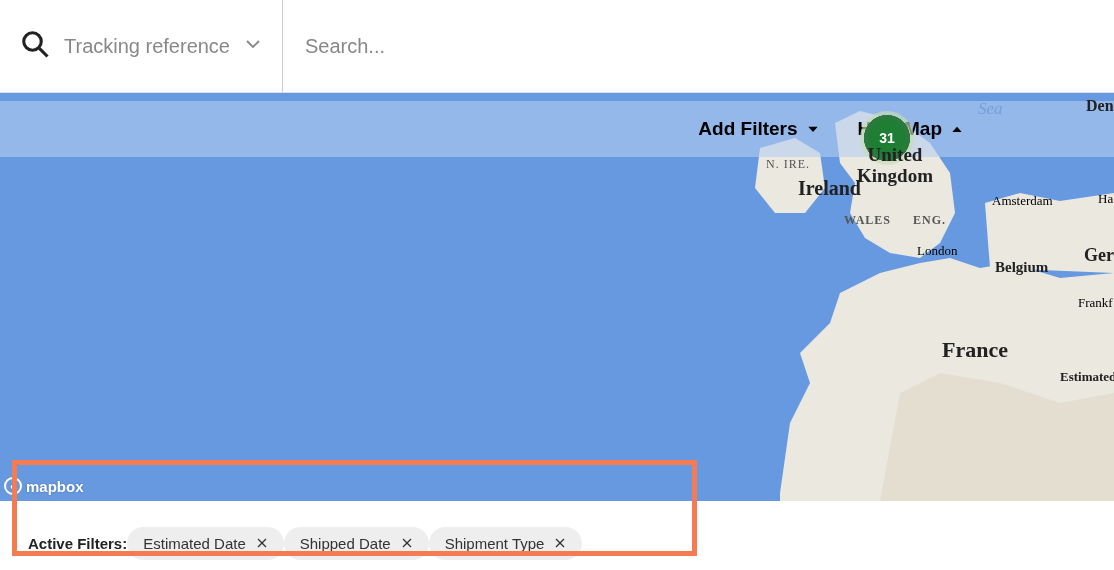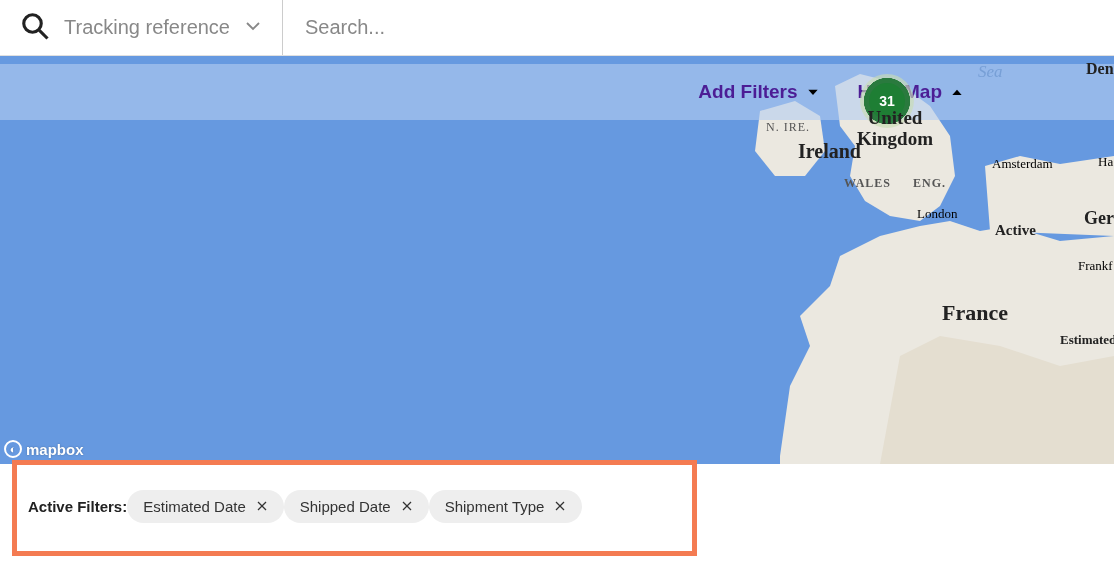--- a/index.html
+++ b/index.html
@@ -1,30 +1,30 @@
 <!DOCTYPE html>
 <html><head>
 <meta charset="utf-8">
 <style>
 * { box-sizing: border-box; margin: 0; padding: 0; }
 body { font-family: -apple-system, BlinkMacSystemFont, 'Segoe UI', Arial, sans-serif; width: 1114px; height: 570px; overflow: hidden; background: #fff; position: relative; }
 
-.search-bar { display: flex; border-bottom: 1px solid #e0e0e0; height: 56px; }
+.search-bar { display: flex; border-bottom: 1px solid #e0e0e0; height: 93px; }
 .search-type { display: flex; align-items: center; padding: 0 20px; border-right: 1px solid #ccc; gap: 14px; cursor: pointer; }
 .search-type .icon-search svg { width: 30px; height: 30px; }
 .search-type .label { color: #888; font-size: 20px; }
 .search-type .chev svg { width: 18px; height: 18px; }
 .search-input-wrap { flex: 1; display: flex; align-items: center; padding: 12px 22px; }
 .search-input { border: none; outline: none; font-size: 20px; color: #555; width: 100%; }
 .search-input::placeholder { color: #888; }
 
 .map-area { position: relative; height: 408px; background: #6699e0; overflow: hidden; }
 .map-svg { position: absolute; top: 0; left: 0; width: 100%; height: 100%; }
 .map-controls { position: absolute; top: 8px; left: 0; right: 0; height: 56px; background: rgba(180, 205, 240, 0.6); display: flex; justify-content: flex-end; align-items: center; gap: 38px; padding-right: 150px; }
-.map-ctrl { display: flex; align-items: center; gap: 8px; cursor: pointer; font-weight: 600; font-size: 19px; color: #4c1d95; }
+.map-ctrl { display: flex; align-items: center; gap: 8px; cursor: pointer; font-weight: 600; font-size: 19px; color: #000000; }
 .map-ctrl svg { width: 14px; height: 14px; }
 
 .marker { position: absolute; top: 18px; left: 860px; width: 54px; height: 54px; border-radius: 50%; background: radial-gradient(circle, #2a7a3e 0%, #2a7a3e 60%, rgba(200,220,180,0.7) 61%, rgba(200,220,180,0.3) 100%); display: flex; align-items: center; justify-content: center; color: #fff; font-weight: 700; font-size: 14px; }
 .marker-inner { width: 36px; height: 36px; border-radius: 50%; background: #1e7e34; display: flex; align-items: center; justify-content: center; }
 
 .mapbox-attr { position: absolute; bottom: 6px; left: 4px; display: flex; align-items: center; gap: 4px; color: #fff; font-weight: 700; font-size: 15px; text-shadow: 0 0 2px rgba(0,0,0,0.3); }
 .mapbox-attr .mb-icon { width: 18px; height: 18px; border: 2px solid #fff; border-radius: 50%; display: inline-flex; align-items: center; justify-content: center; font-size: 11px; }
 
 .map-label { position: absolute; font-family: Georgia, serif; pointer-events: none; }
 .map-label.country { font-weight: 700; color: #222; }
@@ -99,21 +99,21 @@
   <span class="map-label sea" style="top:6px; left:978px;">Sea</span>
   <span class="map-label country" style="top:4px; left:1086px; font-size:16px;">Den</span>
   <span class="map-label region" style="top:40px; left:766px;margin-top:24px;">N. IRE.</span>
   <span class="map-label country" style="top:84px; left:762px; font-size:20px;margin-left:36px;">Ireland</span>
   <span class="map-label country" style="top:52px; left:855px; font-size:19px; line-height:1.1; text-align:center; width:80px;">United Kingdom</span>
   <span class="map-label region" style="top:120px; left:844px; font-weight:700;">WALES</span>
   <span class="map-label region" style="top:120px; left:913px; font-weight:700;">ENG.</span>
   <span class="map-label city" style="top:150px; left:917px;">London</span>
   <span class="map-label city" style="top:100px; left:992px;">Amsterdam</span>
   <span class="map-label city" style="top:98px; left:1098px;">Ha</span>
-  <span class="map-label country" style="top:166px; left:995px; font-size:15px;">Active</span>
+  <span class="map-label country" style="top:166px; left:995px; font-size:15px;">Belgium</span>
   <span class="map-label country" style="top:152px; left:1084px; font-size:18px;">Ger</span>
   <span class="map-label city" style="top:202px; left:1078px;">Frankf</span>
   <span class="map-label country" style="top:244px; left:942px; font-size:22px;">France</span>
   <span class="map-label country" style="top:276px; left:1060px; font-size:13px;">Estimated</span>
 
   <div class="mapbox-attr">
     <span class="mb-icon">◐</span>
     <span>mapbox</span>
   </div>
 </div>

